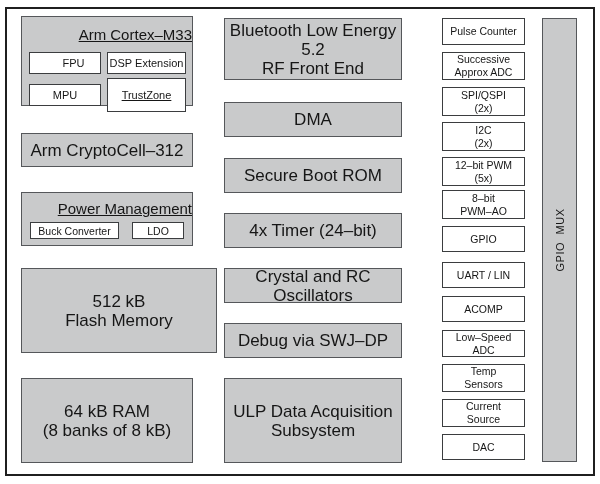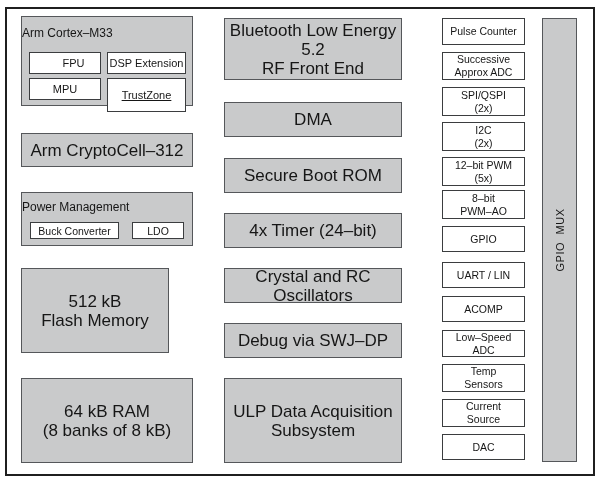--- a/index.html
+++ b/index.html
@@ -37,22 +37,23 @@
   .container-box {
     position: absolute;
     background: var(--block-fill, #c9cacb);
     border: 1.5px solid var(--block-border, #55575a);
     box-sizing: border-box;
   }
   .box-title {
     position: absolute;
     left: 0;
     width: 100%;
-    text-align: left;
-    font-size: 12px;
+    text-align: right;
+    font-size: 15px;
+    text-decoration: underline;
   }
   .white-box {
     position: absolute;
     background: var(--sub-fill, #ffffff);
     border: 1.4px solid var(--sub-border, #3b3d3f);
     box-sizing: border-box;
     display: flex;
     align-items: center;
     justify-content: center;
     text-align: center;
@@ -96,35 +97,35 @@
 </style>
 </head>
 <body>
 
 <div class="frame">
 
   <div class="container-box" style="left:14px; top:7px; width:172px; height:90px;">
     <div class="box-title" style="top:9px;">Arm Cortex–M33</div>
     <div class="white-box" style="left:7px; top:35px; width:72px; height:22px;padding-left:17px;">FPU</div>
     <div class="white-box" style="left:85px; top:35px; width:79px; height:22px;">DSP Extension</div>
-    <div class="white-box" style="left:7px; top:61px; width:72px; height:22px;">MPU</div>
+    <div class="white-box" style="left:7px; top:67px; width:72px; height:22px;">MPU</div>
     <div class="white-box" style="left:85px; top:61px; width:79px; height:34px;text-decoration:underline;">TrustZone</div>
   </div>
 
   <div class="gray-box" style="left:14px; top:124px; width:172px; height:34px;">
     <span>Arm CryptoCell–312</span>
   </div>
 
   <div class="container-box" style="left:14px; top:183px; width:172px; height:54px;">
     <div class="box-title" style="top:7px;">Power Management</div>
     <div class="white-box" style="left:8px; top:29px; width:89px; height:17px; font-size:10.5px;">Buck Converter</div>
     <div class="white-box" style="left:110px; top:29px; width:52px; height:17px; font-size:10.5px;">LDO</div>
   </div>
 
-  <div class="gray-box" style="left:14px; top:259px; width:148px; height:85px;">
+  <div class="gray-box" style="left:14px; top:259px; width:196px; height:85px;">
     <span>512 kB</span>
     <span>Flash Memory</span>
   </div>
 
   <div class="gray-box" style="left:14px; top:369px; width:172px; height:85px;">
     <span>64 kB RAM</span>
     <span>(8 banks of 8 kB)</span>
   </div>
 
   <div class="gray-box" style="left:217px; top:9px; width:178px; height:62px;">

